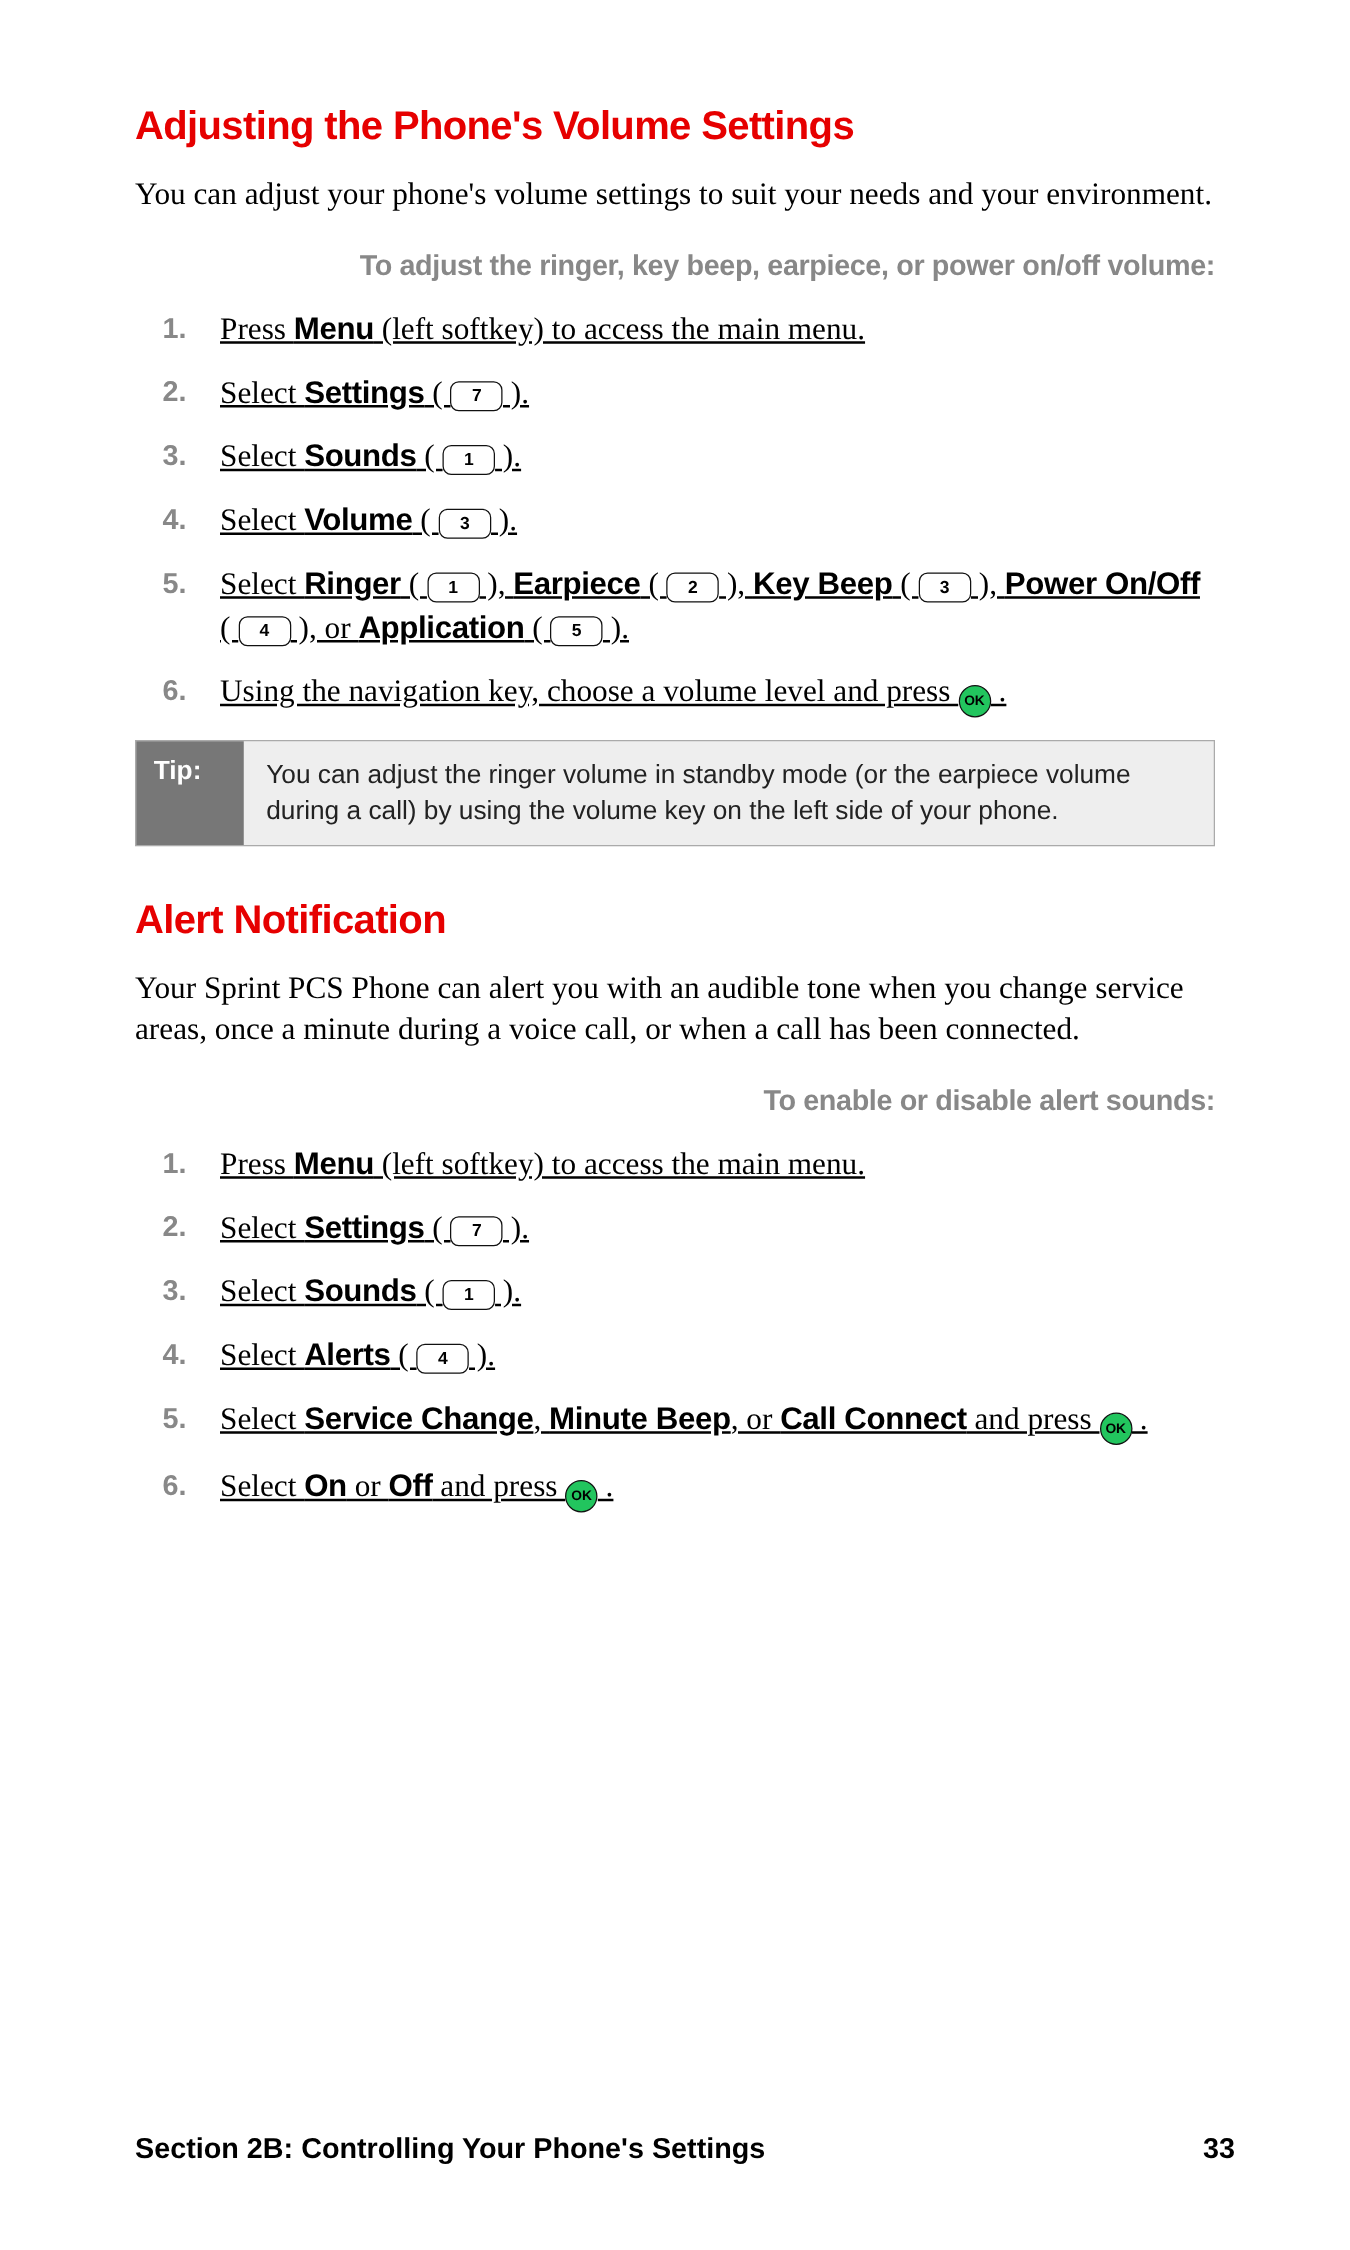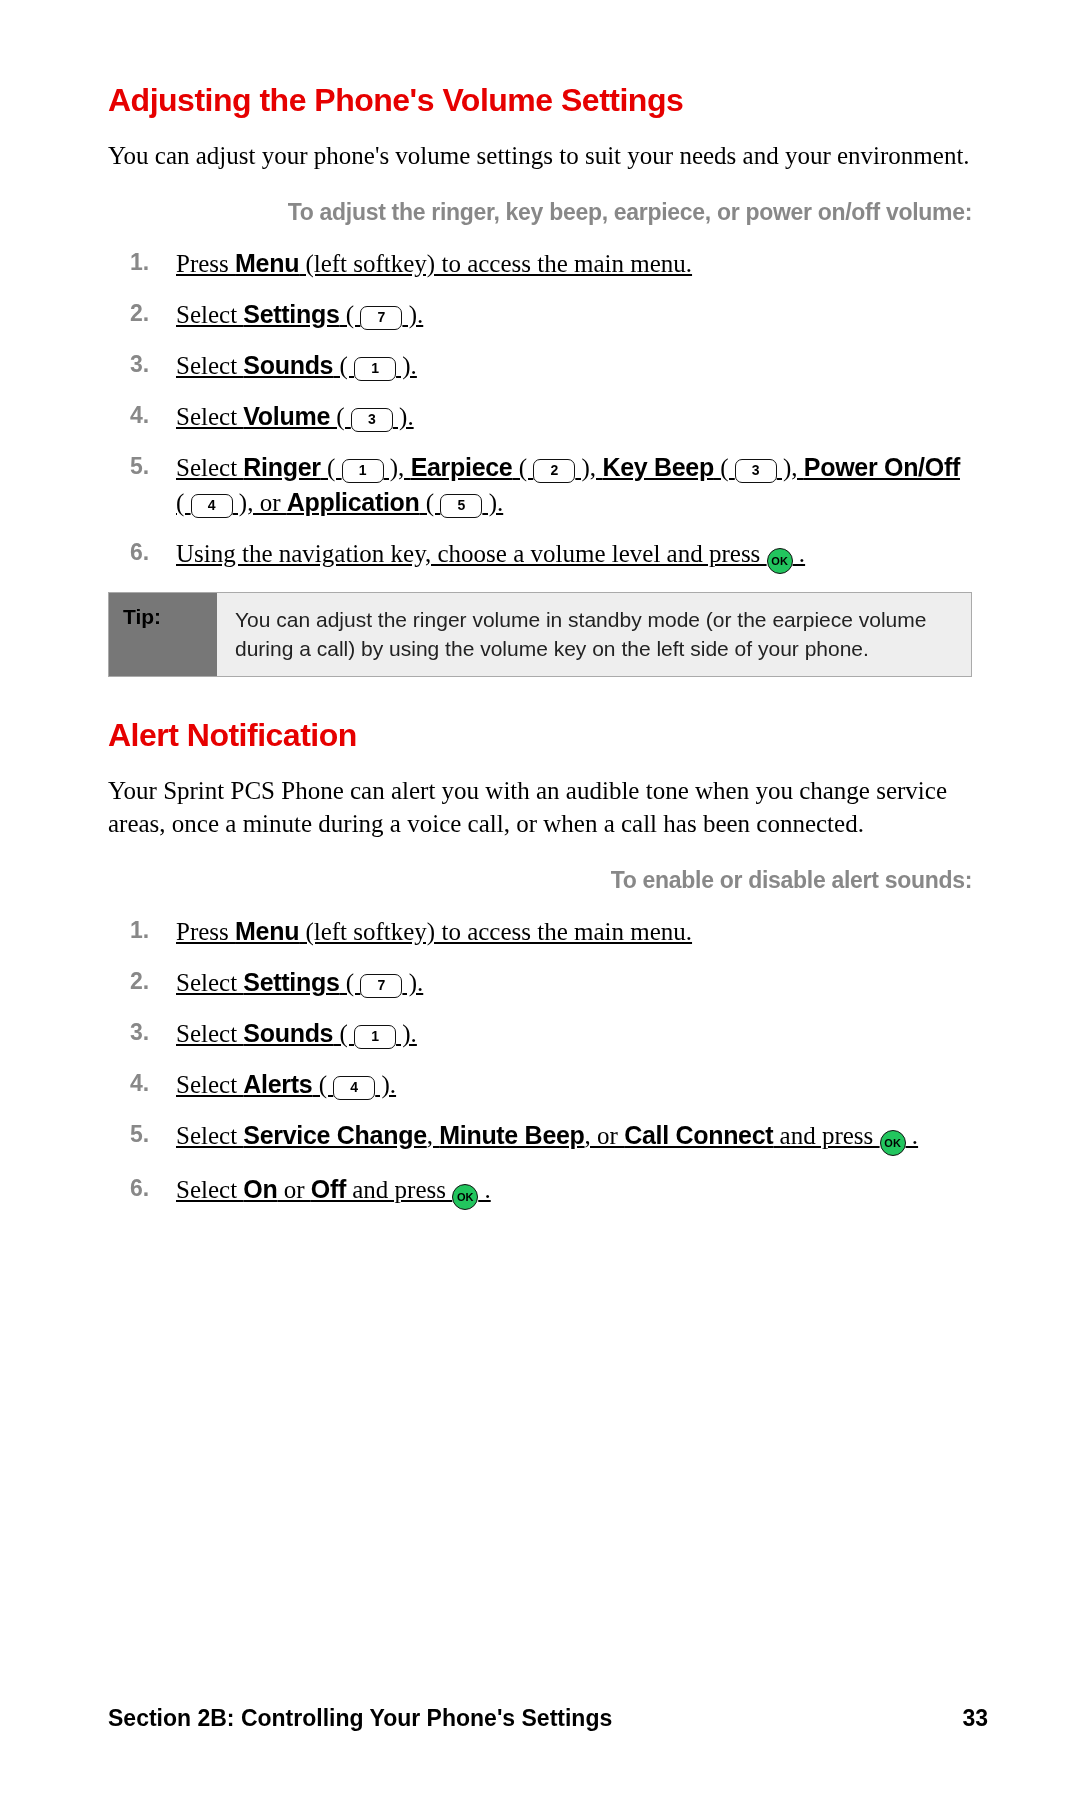--- a/index.html
+++ b/index.html
@@ -95,26 +95,26 @@
   }
   .tipbox {
     display: flex;
     border: 1px solid #aaa;
     background: #eee;
     margin-bottom: 40px;
     margin-top: 6px;
   }
   .tiplabel {
     background: #777;
-    color: #000000;
+    color: #ffffff;
     font-family: 'Helvetica Neue', Helvetica, Arial, sans-serif;
     font-weight: 700;
     font-size: 21px;
     padding: 12px 18px 12px 14px;
-    width: 108px;
+    width: 86px;
   }
   .tiptext {
     font-family: 'Helvetica Neue', Helvetica, Arial, sans-serif;
     font-size: 21px;
     line-height: 1.4;
     color: #222;
     padding: 12px 28px 12px 18px;
     flex: 1;
   }
   .footer {

